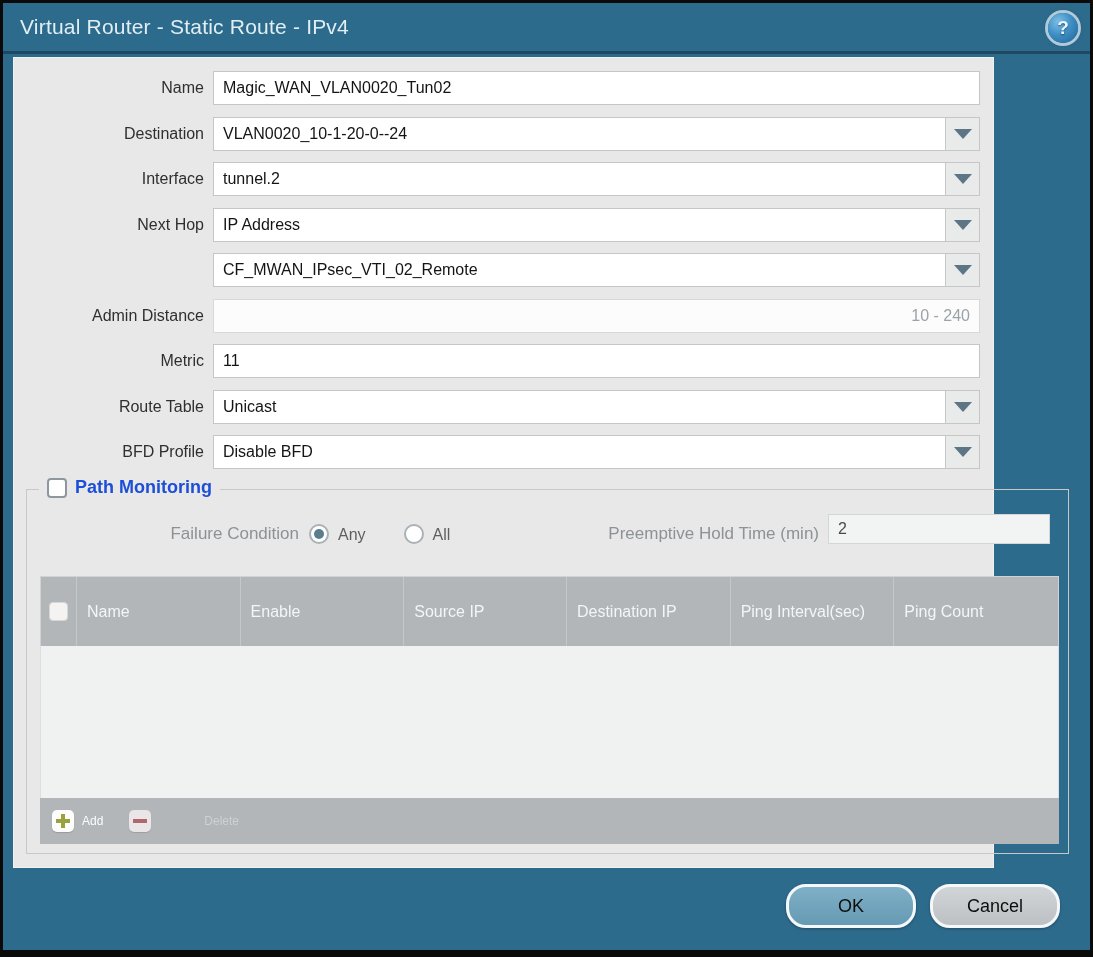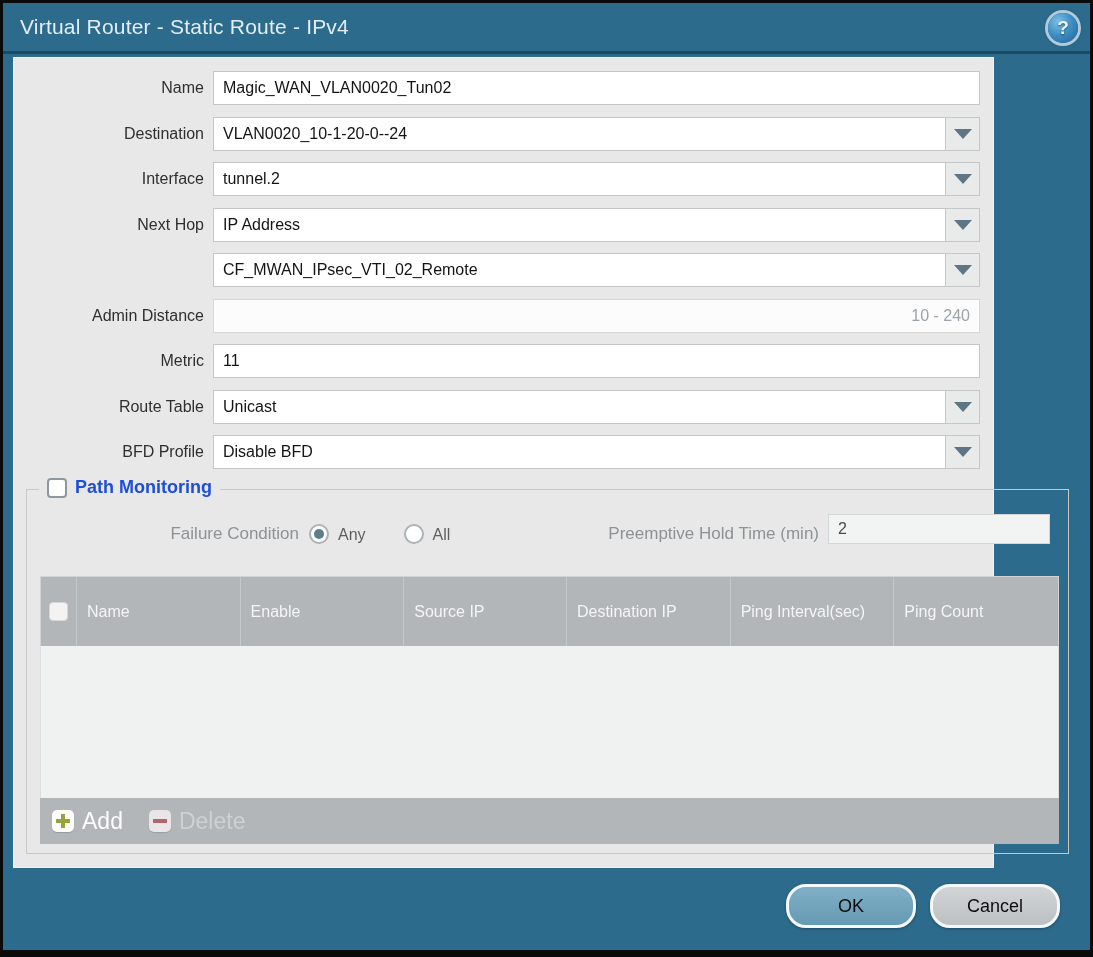--- a/index.html
+++ b/index.html
@@ -153,23 +153,23 @@
   .tool-ico.plus::before, .tool-ico.plus::after {
     content:""; position:absolute; background:#99a23c;
   }
   .tool-ico.plus::before { left:4px; top:9px; width:14px; height:4px; }
   .tool-ico.plus::after  { left:9px; top:4px; width:4px; height:14px; }
   .tool-ico.minus { background:#f4eef0; }
   .tool-ico.minus::before {
     content:""; position:absolute; background:#b25a62;
     left:4px; top:9px; width:14px; height:4px;
   }
-  .tool-lbl { font-size:23px; color:#fdfdfd; }
+  .tool-lbl { font-size:12px; color:#fdfdfd; }
   .tool-btn.disabled { cursor:default; }
-  .tool-btn.disabled .tool-lbl { color:#ccd1d3; }
+  .tool-btn.disabled .tool-lbl { color:#ccd1d3;margin-left:45px; }
   .tool-btn.disabled .tool-ico { opacity:0.85; }
 
   
   .btn {
     position:absolute; width:130px; height:44px; border-radius:20px;
     border:3px solid #f4f8fa; font-family:"Liberation Sans", sans-serif;
     font-size:18px; color:#0d0d0d; cursor:pointer;
     display:flex; align-items:center; justify-content:center;
     box-shadow:0 1px 3px rgba(0,0,0,0.3);
   }

